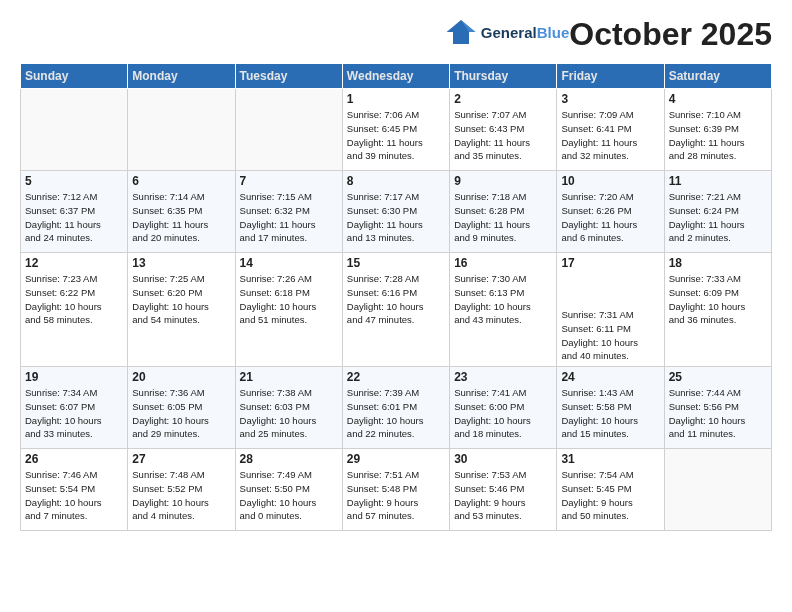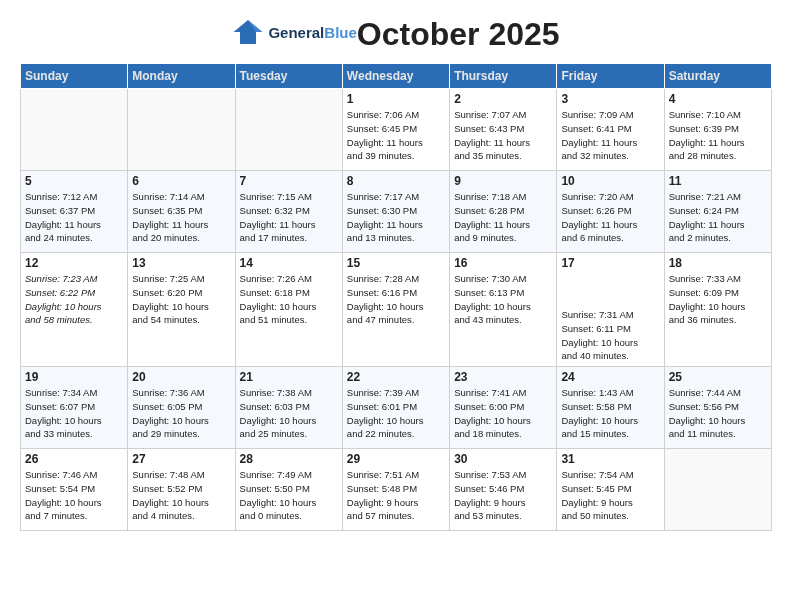--- a/index.html
+++ b/index.html
@@ -10,21 +10,21 @@
       height: 612px;
       overflow: hidden;
     }
     .page {
       width: 792px;
       height: 612px;
       padding: 16px 20px 12px 20px;
     }
     .header {
       display: flex;
-      justify-content: center;
+      justify-content: flex-end;
       align-items: flex-start;
       margin-bottom: 10px;
     }
     .logo {
       display: flex;
       align-items: center;
     }
     .logo-icon {
       width: 32px;
       height: 32px;
@@ -194,21 +194,21 @@
             <div class="day-num">11</div>
             <div class="day-info" style="white-space: pre-line;">Sunrise: 7:21 AM
 Sunset: 6:24 PM
 Daylight: 11 hours
 and 2 minutes.</div>
           </td>
         </tr>
         <tr>
           <td>
             <div class="day-num">12</div>
-            <div class="day-info" style="white-space: pre-line; font-style: italic;">Sunrise: 7:23 AM
+            <div class="day-info" style="white-space: pre-line;">Sunrise: 7:23 AM
 Sunset: 6:22 PM
 Daylight: 10 hours
 and 58 minutes.</div>
           </td>
           <td>
             <div class="day-num">13</div>
             <div class="day-info" style="white-space: pre-line;">Sunrise: 7:25 AM
 Sunset: 6:20 PM
 Daylight: 10 hours
 and 54 minutes.</div>

